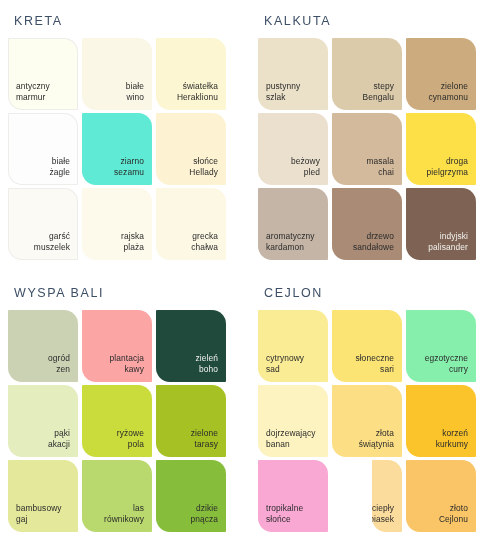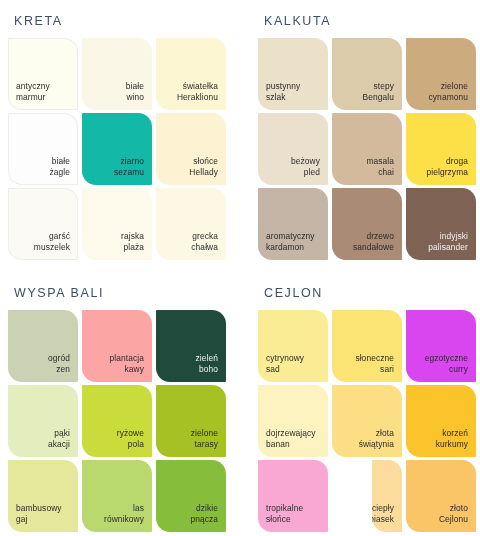--- a/index.html
+++ b/index.html
@@ -78,21 +78,21 @@
 wino</span>
           </div>
         <div class="swatch" style="background: rgb(252, 247, 210);">
             <span class="swatch-label">światełka
 Heraklionu</span>
           </div>
         <div class="swatch outlined" style="background: rgb(253, 253, 253);">
             <span class="swatch-label">białe
 żagle</span>
           </div>
-        <div class="swatch" style="background: #14b8a6;">
+        <div class="swatch" style="background: #5eead4;">
             <span class="swatch-label">ziarno
 sezamu</span>
           </div>
         <div class="swatch" style="background: rgb(253, 242, 210);">
             <span class="swatch-label">słońce
 Hellady</span>
           </div>
         <div class="swatch outlined" style="background: rgb(251, 250, 245);">
             <span class="swatch-label">garść
 muszelek</span>
@@ -196,21 +196,21 @@
       <h2 class="panel-title">CEJLON</h2>
       <div class="swatch-grid">
         <div class="swatch first-col" style="background: rgb(250, 236, 148);">
             <span class="swatch-label">cytrynowy
 sad</span>
           </div>
         <div class="swatch" style="background: rgb(251, 228, 116);">
             <span class="swatch-label">słoneczne
 sari</span>
           </div>
-        <div class="swatch" style="background: #d946ef;">
+        <div class="swatch" style="background: #86efac;">
             <span class="swatch-label">egzotyczne
 curry</span>
           </div>
         <div class="swatch first-col" style="background: rgb(252, 243, 192);">
             <span class="swatch-label">dojrzewający
 banan</span>
           </div>
         <div class="swatch" style="background: rgb(252, 222, 132);">
             <span class="swatch-label">złota
 świątynia</span>

